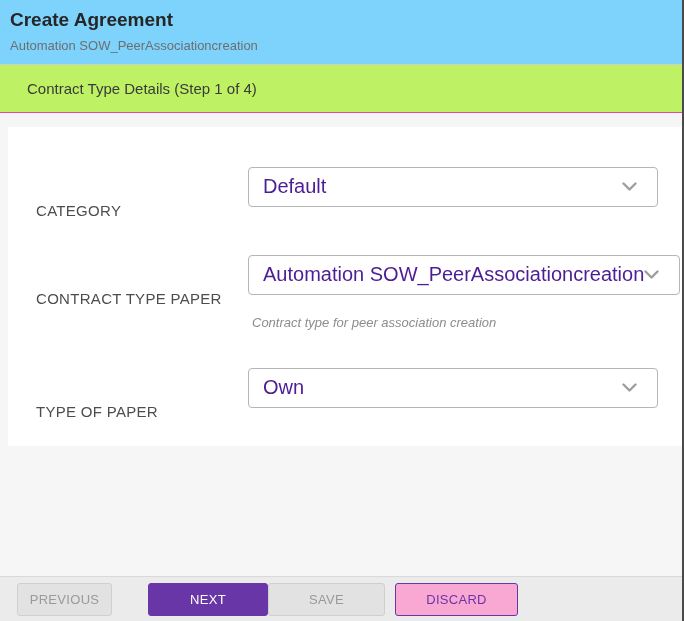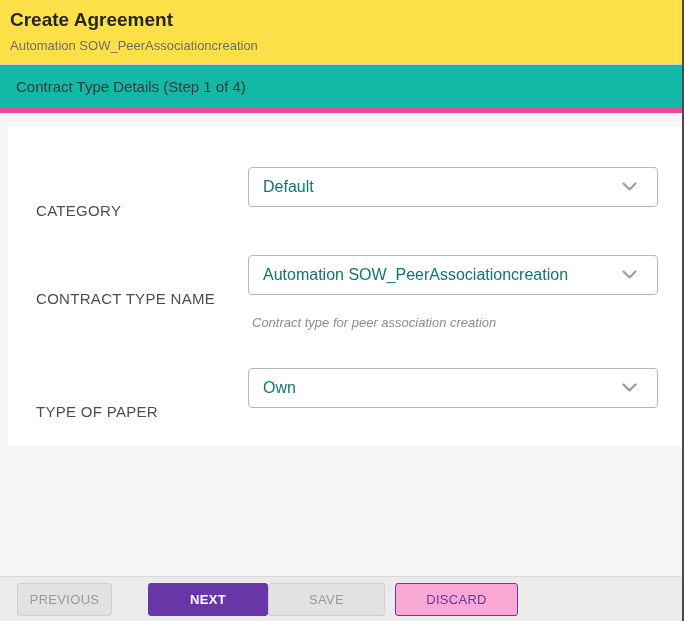--- a/index.html
+++ b/index.html
@@ -13,46 +13,46 @@
     width: 684px;
     height: 621px;
     display: flex;
     flex-direction: column;
     background: #f6f6f6;
     border-right: 2px solid #4a4a4a;
   }
 
   
   .header {
-    background: #fde047;
+    background: #7dd3fc;
     padding: 8px 10px 10px 10px;
     border-bottom: 1px solid #cfcfcf;
     flex: 0 0 auto;
   }
   .page-title {
     font-size: 19px;
     font-weight: 700;
     color: #262626;
     line-height: 24px;
   }
   .page-subtitle {
     margin-top: 6px;
     font-size: 13px;
     color: #6e6e6e;
     line-height: 16px;
   }
 
   
   .section-bar {
-    background: #14b8a6;
-    border-bottom: 5px solid #ec4899;
+    background: #bef264;
+    border-bottom: 1px solid #ec4899;
     height: 48px;
     display: flex;
     align-items: center;
-    padding-left: 16px;
+    padding-left: 27px;
     flex: 0 0 auto;
   }
   .section-title {
     font-size: 15px;
     color: #3a3a3a;
   }
 
   
   .content {
     flex: 1 1 auto;
@@ -81,22 +81,22 @@
     background: #ffffff;
     border: 1px solid #b5b5b5;
     border-radius: 4px;
     display: flex;
     align-items: center;
     padding: 0 14px;
     cursor: pointer;
   }
   .select-value {
     flex: 1 1 auto;
-    font-size: 16px;
-    color: #0f766e;
+    font-size: 20px;
+    color: #4c1d95;
     white-space: nowrap;
     overflow: hidden;
   }
   .chevron {
     flex: 0 0 auto;
     display: flex;
     align-items: center;
     margin-right: 6px;
   }
   .helper-row {
@@ -134,21 +134,20 @@
     cursor: default;
     text-align: center;
   }
   .btn-previous { width: 95px; }
   .btn-next {
     width: 120px;
     margin-left: 36px;
     background: #6936a7;
     border: 1px solid #6936a7;
     color: #ffffff;
-    font-weight: bold;
   }
   .btn-save { width: 117px; }
   .btn-discard {
     width: 123px;
     margin-left: 10px;
     background: #f9a8d4;
     border: 1px solid #6936a7;
     color: #6936a7;
   }
 </style>
@@ -175,21 +174,21 @@
           <div class="select-value">Default</div>
           <span class="chevron">
             <svg width="15" height="10" viewBox="0 0 15 10">
                 <polyline points="1.5,1.5 7.5,7.5 13.5,1.5" fill="none" stroke="#9e9e9e" stroke-width="2.4" stroke-linecap="round" stroke-linejoin="round"></polyline>
               </svg>
           </span>
         </div>
       </div>
 
       <div class="form-row">
-        <div class="field-label">CONTRACT TYPE NAME</div>
+        <div class="field-label">CONTRACT TYPE PAPER</div>
         <div class="select">
           <div class="select-value">Automation SOW_PeerAssociationcreation</div>
           <span class="chevron">
             <svg width="15" height="10" viewBox="0 0 15 10">
                 <polyline points="1.5,1.5 7.5,7.5 13.5,1.5" fill="none" stroke="#9e9e9e" stroke-width="2.4" stroke-linecap="round" stroke-linejoin="round"></polyline>
               </svg>
           </span>
         </div>
       </div>
 

